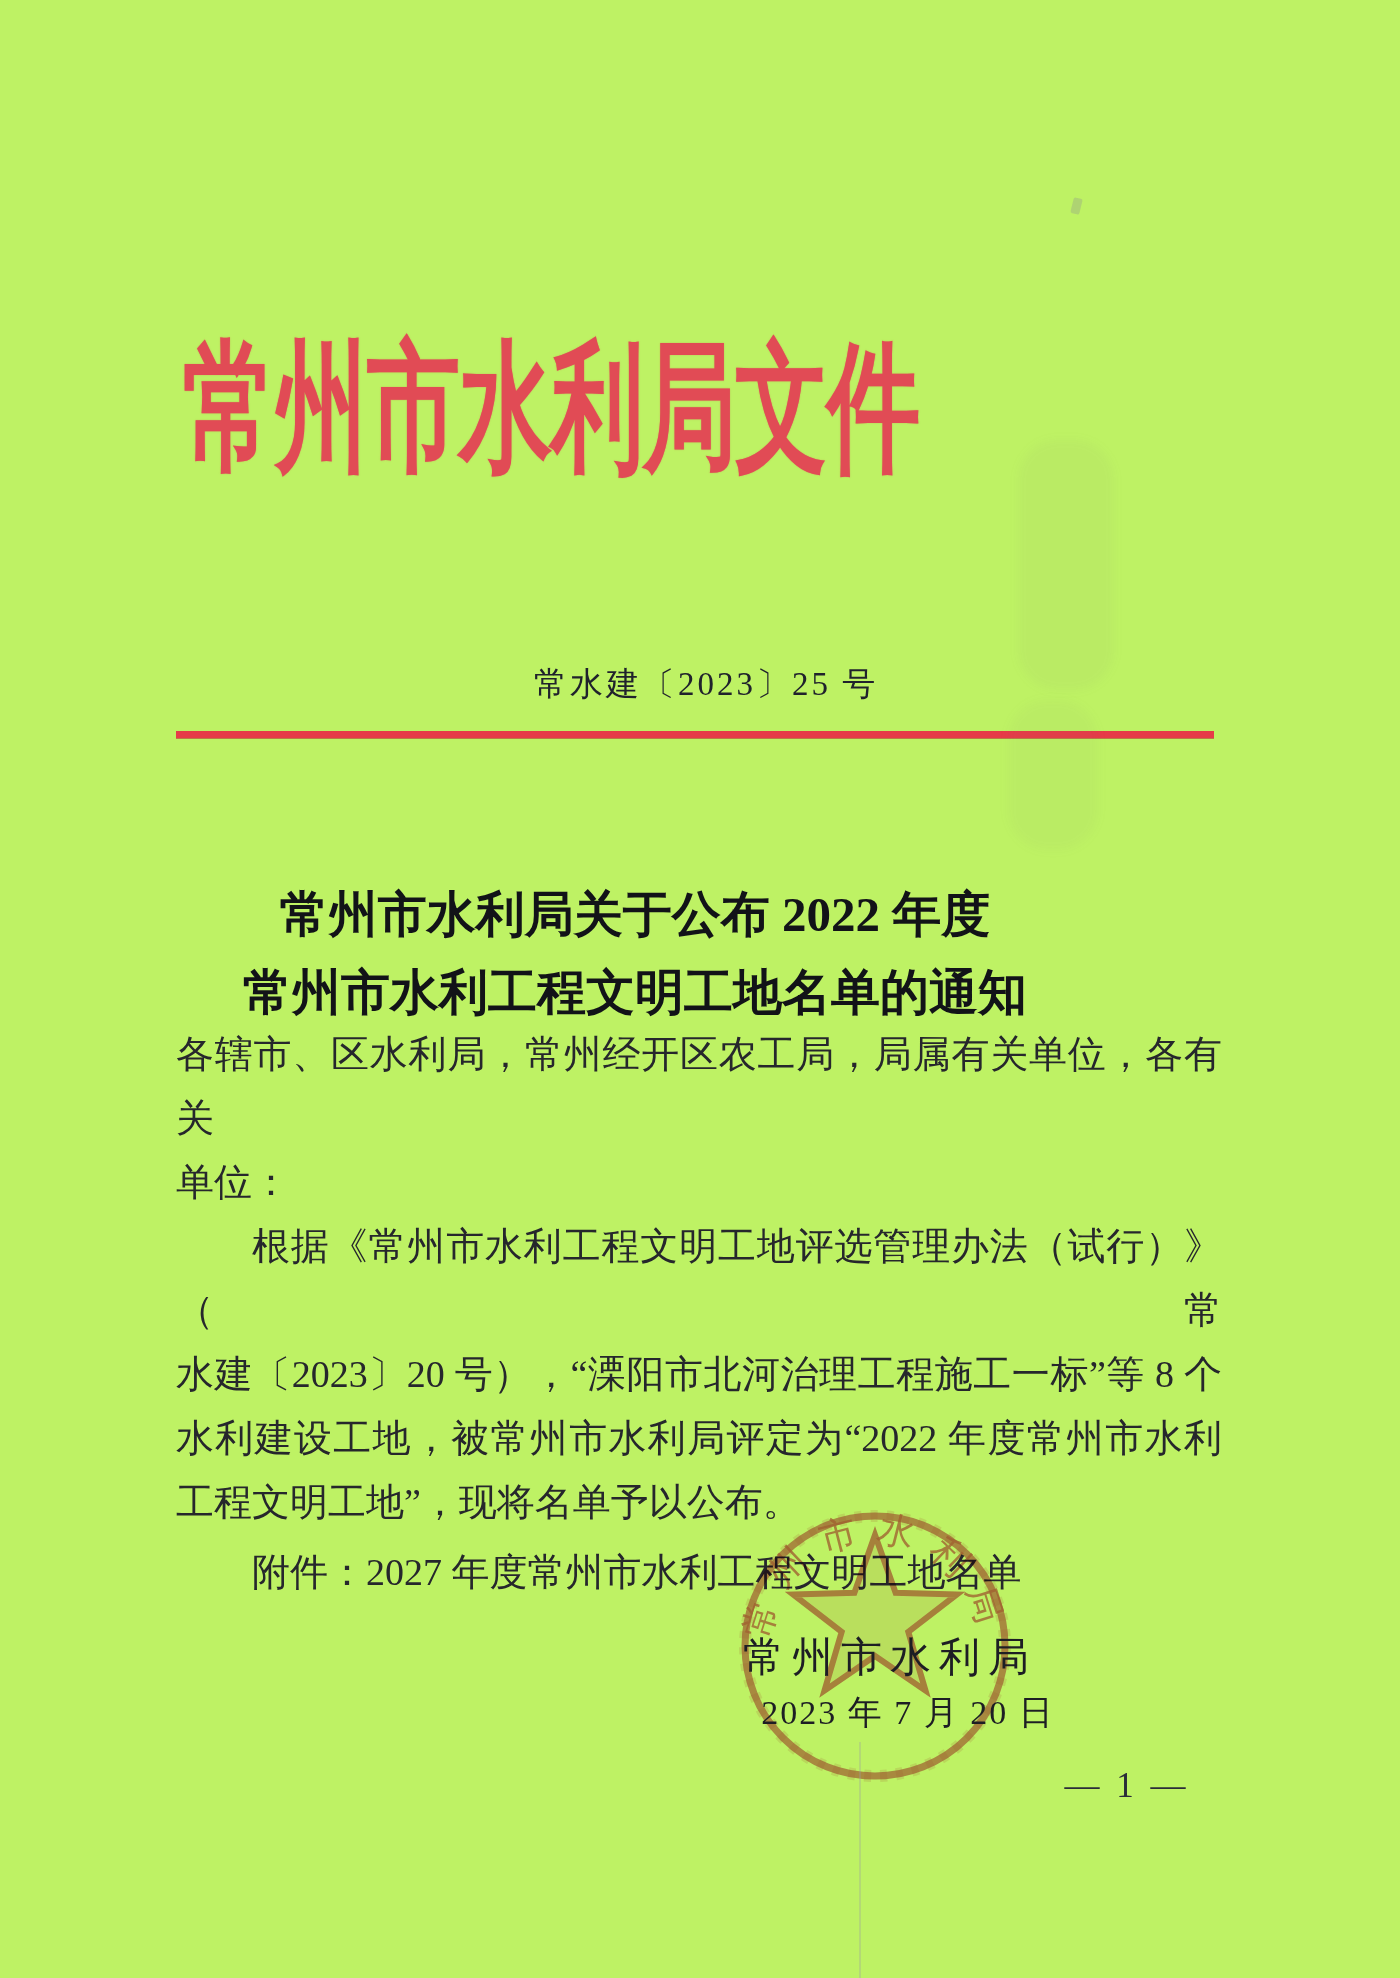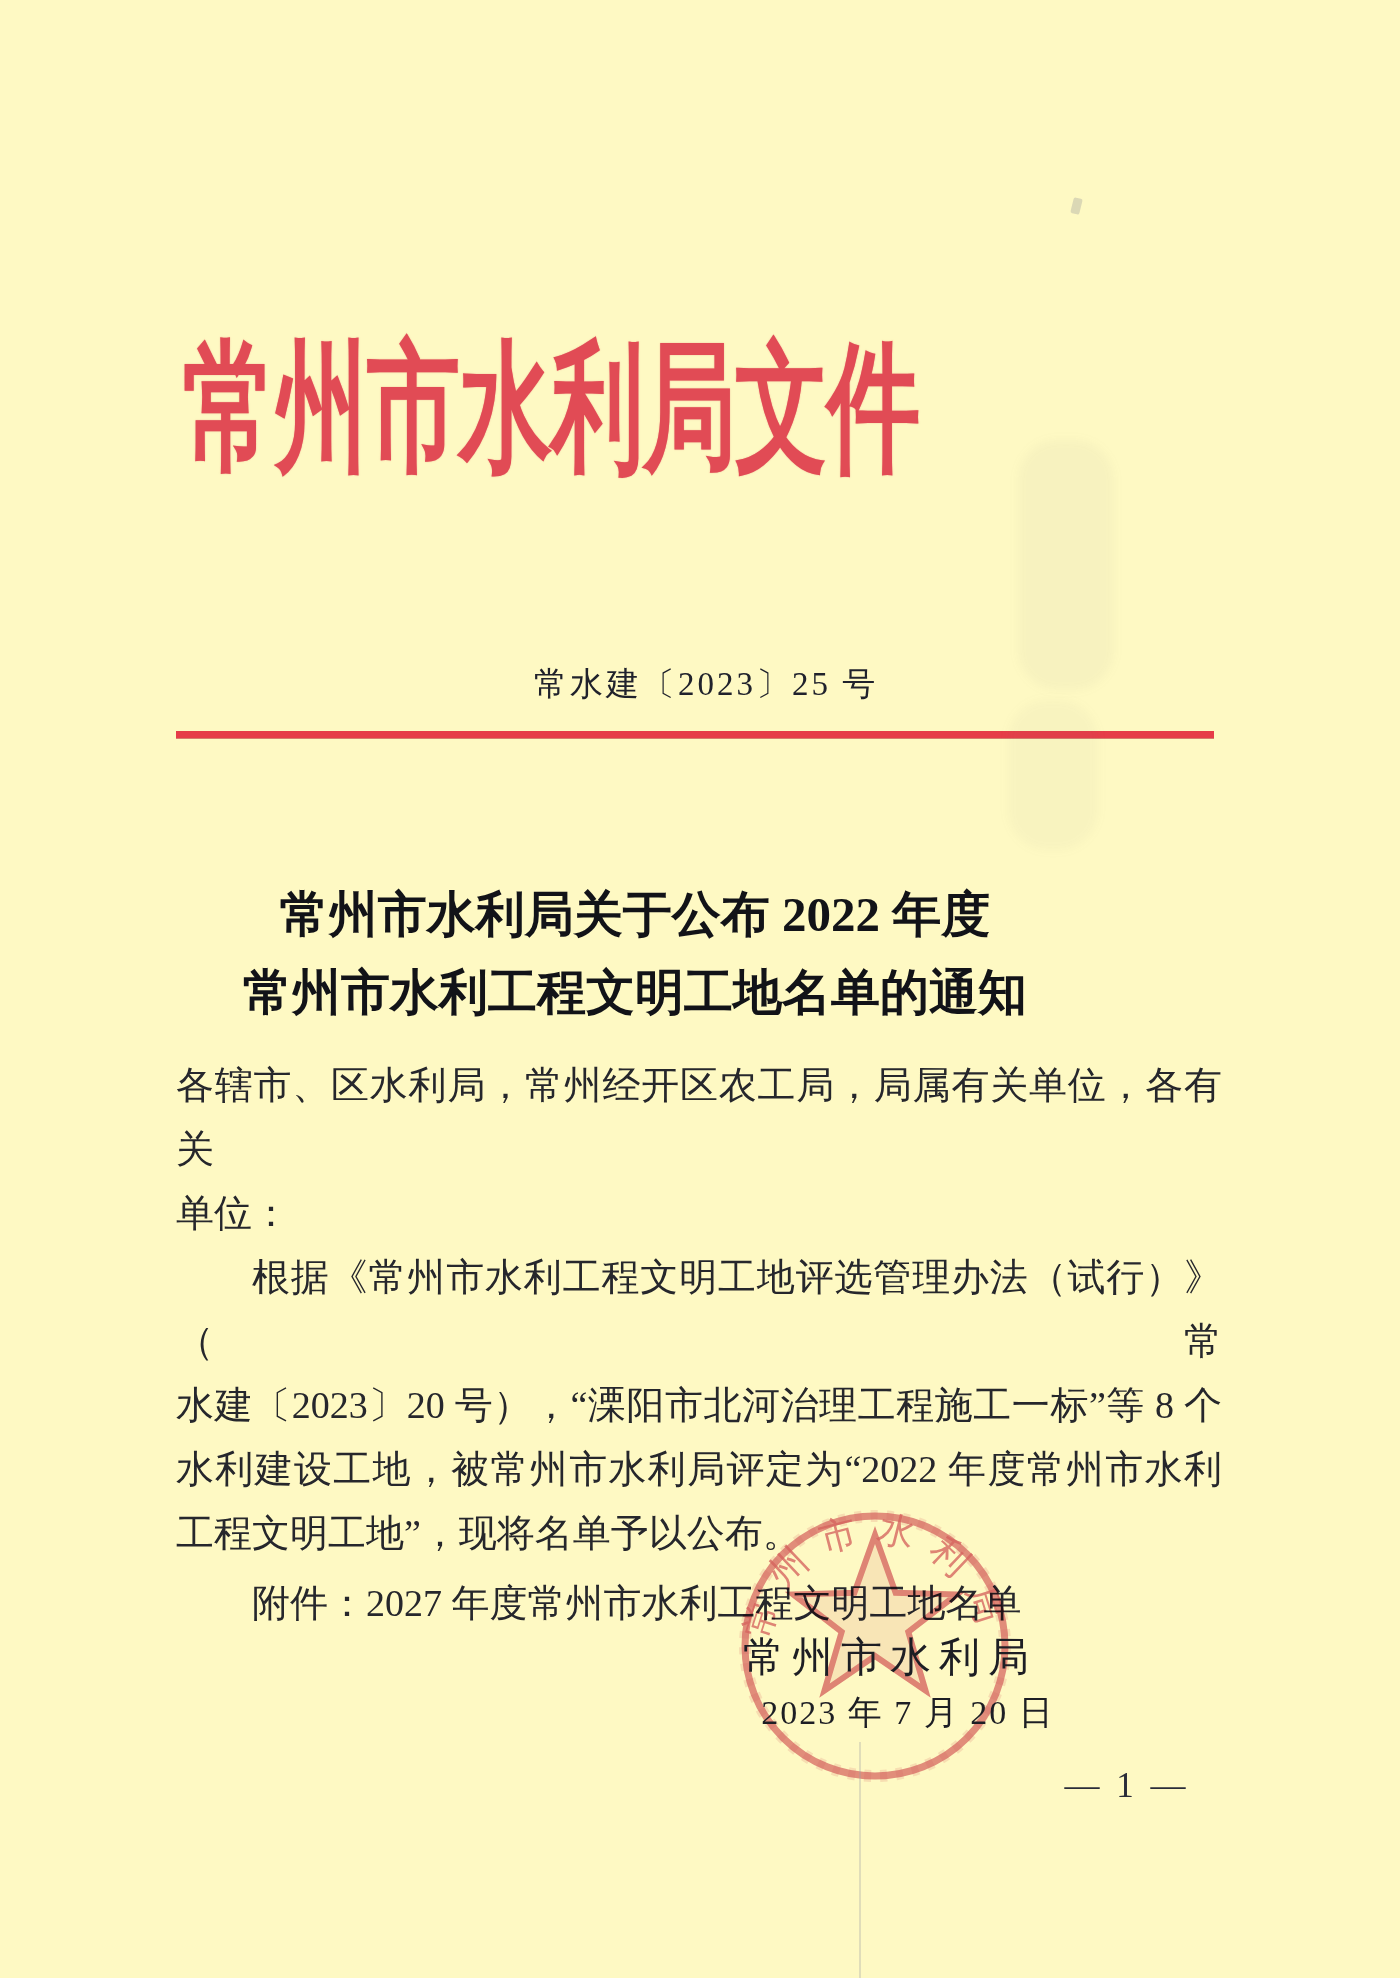--- a/index.html
+++ b/index.html
@@ -1,20 +1,20 @@
 <!DOCTYPE html>
 <html><head>
 <meta charset="utf-8">
 <style>
   html,body{margin:0;padding:0;background:#e9e8e6;}
   .page{
     position:relative;
     width:1400px;height:1978px;
     margin:0 auto;
-    background:#fef9c3;
+    background:#bef264;
     overflow:hidden;
     font-family:"Liberation Serif", serif;
     color:#23242a;
   }
   
   .agency-title{
     position:absolute;
     left:183px;top:336px;
     font-size:93px;
     font-weight:bold;
@@ -49,21 +49,21 @@
     text-align:center;
     font-weight:bold;
     font-size:49px;
     color:#121318;
     padding-right:14px;
     box-sizing:border-box;
   }
   .notice-title .t-line{line-height:78px;}
   .body-text{
     position:absolute;
-    left:176px;top:1053px;
+    left:176px;top:1022px;
     width:1046px;
     font-size:38px;
     line-height:64px;
     color:#26272c;
   }
   .b-line{white-space:nowrap;}
   .jline{
     white-space:normal;
     text-align:justify;
     text-align-last:justify;

